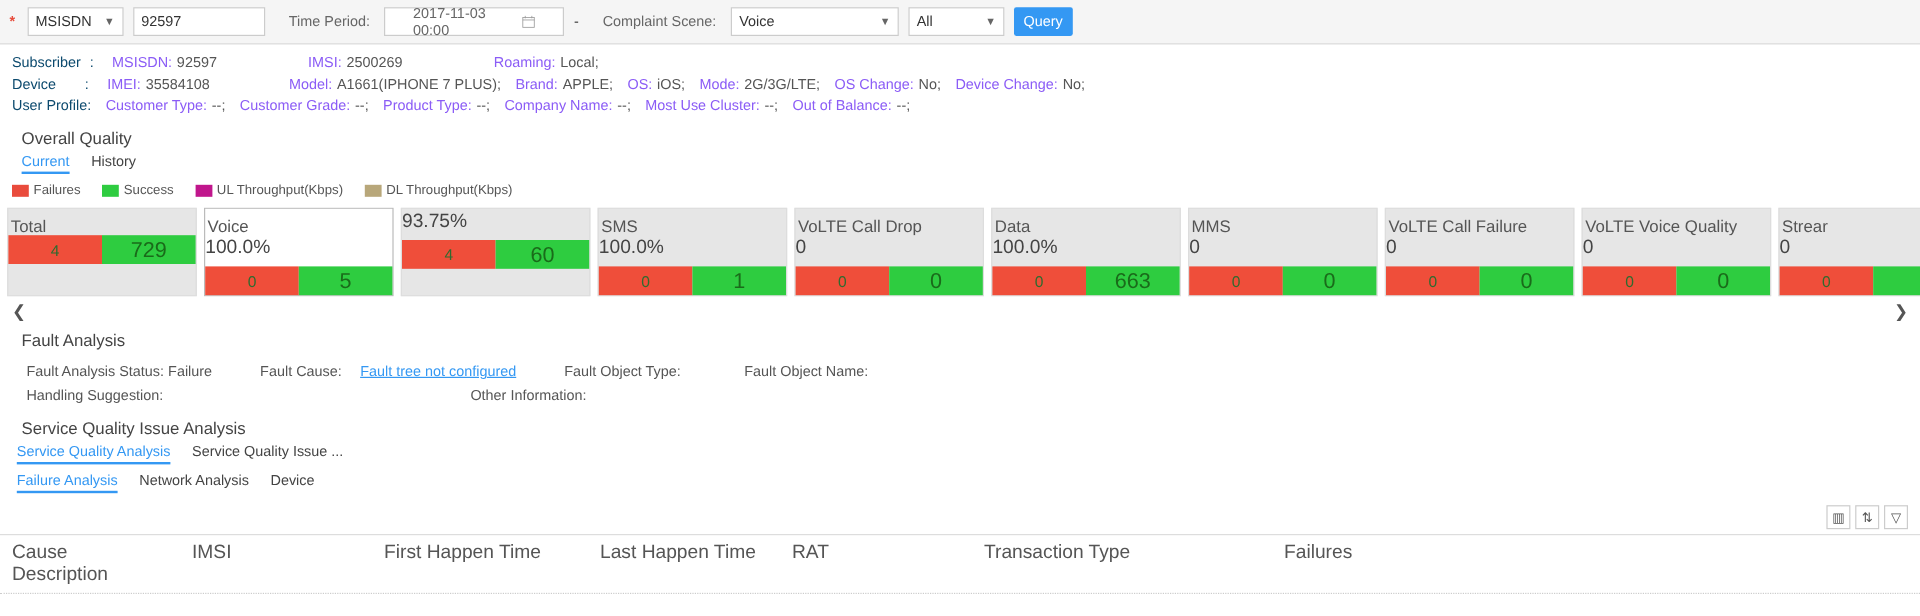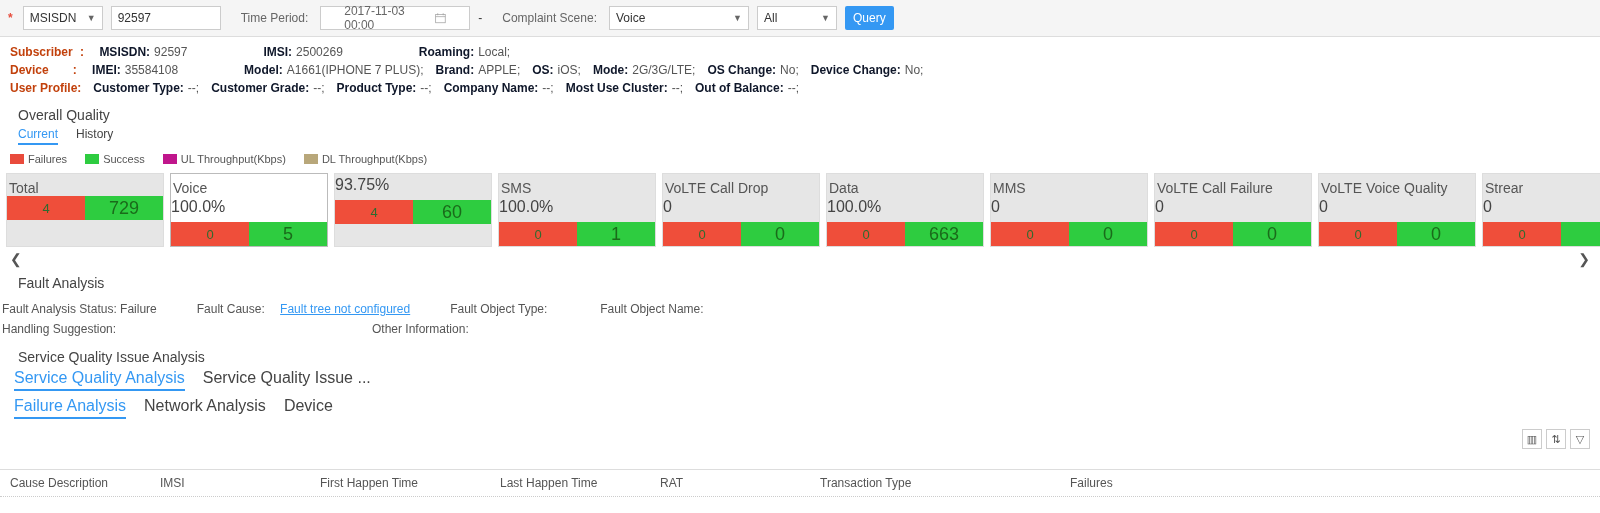--- a/index.html
+++ b/index.html
@@ -10,22 +10,22 @@
 .select { display: inline-flex; align-items: center; justify-content: space-between; gap: 6px; cursor: pointer; }
 .select .caret { font-size: 9px; color: #666; }
 .input { color: #333; }
 .label-grey { color: #666; margin-left: 12px; margin-right: 4px; }
 .date-input { display: inline-flex; align-items: center; border: 1px solid #ccc; background: #fff; padding: 0 23px; height: 24px; gap: 18px; }
 .date-input span.val { color: #666; }
 .cal-icon { width: 14px; height: 14px; }
 .btn-primary { background: #3498f3; color: #fff; border: none; padding: 4px 8px; height: 24px; cursor: pointer; font-size: 12px; border-radius: 2px; }
 .info-block { padding: 6px 10px 2px 10px; font-size: 12px; color: #333; }
 .info-row { display: flex; flex-wrap: wrap; align-items: center; gap: 4px; padding: 2px 0; }
-.info-row b { font-weight: bold; color: #c2410c; }
-.info-row .klabel { font-weight: bold; color: #0f172a; margin-left: 8px; }
+.info-row b { font-weight: normal; color: #0c4a6e; }
+.info-row .klabel { font-weight: normal; color: #8b5cf6; margin-left: 8px; }
 .info-row .kval { color: #555; }
 .section-title { font-size: 14px; color: #444; padding: 8px 18px 4px 18px; }
 .tabs { display: flex; gap: 18px; padding: 0 18px 6px 18px; font-size: 12px; border-bottom: none; }
 .tab { color: #444; cursor: pointer; padding-bottom: 2px; }
 .tab.active { color: #3498f3; border-bottom: 2px solid #3498f3; }
 .legend { display: flex; gap: 18px; padding: 2px 10px 8px 10px; align-items: center; font-size: 11px; color: #555; }
 .legend-item { display: flex; align-items: center; gap: 4px; }
 .swatch { width: 14px; height: 10px; display: inline-block; }
 .sw-red { background: #e94b3c; }
 .sw-green { background: #2ecc40; }
@@ -35,31 +35,31 @@
 .cards-scroll { display: flex; gap: 6px; padding: 0 6px; overflow: hidden; }
 .card { border: 1px solid #ddd; background: #e6e6e6; width: 158px; flex: 0 0 158px; }
 .card.active { background: #fff; border: 1px solid #bbb; }
 .card-title { font-size: 14px; color: #555; padding: 6px 2px 0 2px; white-space: nowrap; overflow: hidden; }
 .card-value { font-size: 16px; color: #444; padding: 2px 0 6px 0; }
 .card-bars { display: flex; height: 24px; }
 .bar-fail { background: #ef4e3a; color: #2f6b2f; display: flex; align-items: center; justify-content: center; font-size: 13px; }
 .bar-succ { background: #2ecc40; color: #1a6b1a; display: flex; align-items: center; justify-content: center; font-size: 18px; }
 .scroll-row { display: flex; justify-content: space-between; padding: 4px 10px; color: #555; font-size: 14px; }
 .scroll-arrow { cursor: pointer; user-select: none; }
-.fault-block { padding: 4px 10px 8px 2px; }
+.fault-block { padding: 4px 10px 8px 22px; }
 .fault-row { display: flex; gap: 40px; padding: 3px 0; font-size: 12px; color: #555; }
 .fault-row .flabel { color: #555; min-width: 110px; display: inline-block; }
 .fault-row .fval { color: #555; }
 .fault-row a { color: #3498f3; text-decoration: underline; }
-.subtabs { display: flex; gap: 18px; padding: 0 14px 6px 14px; font-size: 16px; }
+.subtabs { display: flex; gap: 18px; padding: 0 14px 6px 14px; font-size: 12px; }
 .subtab { color: #444; cursor: pointer; padding-bottom: 2px; }
 .subtab.active { color: #3498f3; border-bottom: 2px solid #3498f3; }
 .table-toolbar { display: flex; justify-content: flex-end; gap: 4px; padding: 4px 10px; }
 .tool-btn { width: 20px; height: 20px; border: 1px solid #ccc; background: #fff; display: flex; align-items: center; justify-content: center; cursor: pointer; font-size: 11px; color: #555; }
-.table-head { display: flex; border-top: 1px solid #ddd; border-bottom: 1px dotted #ccc; padding: 6px 0; font-size: 12px; color: #555; margin-top: 16px; }
+.table-head { display: flex; border-top: 1px solid #ddd; border-bottom: 1px dotted #ccc; padding: 6px 0; font-size: 16px; color: #555; }
 .th { padding: 0 10px; }
 .card .bar-fail, .card .bar-succ { width: 50%; }
 </style>
 </head>
 <body>
 
 <div class="topbar">
   <span class="asterisk">*</span>
   <div class="select" style="width:80px">
     <span>MSISDN</span>

